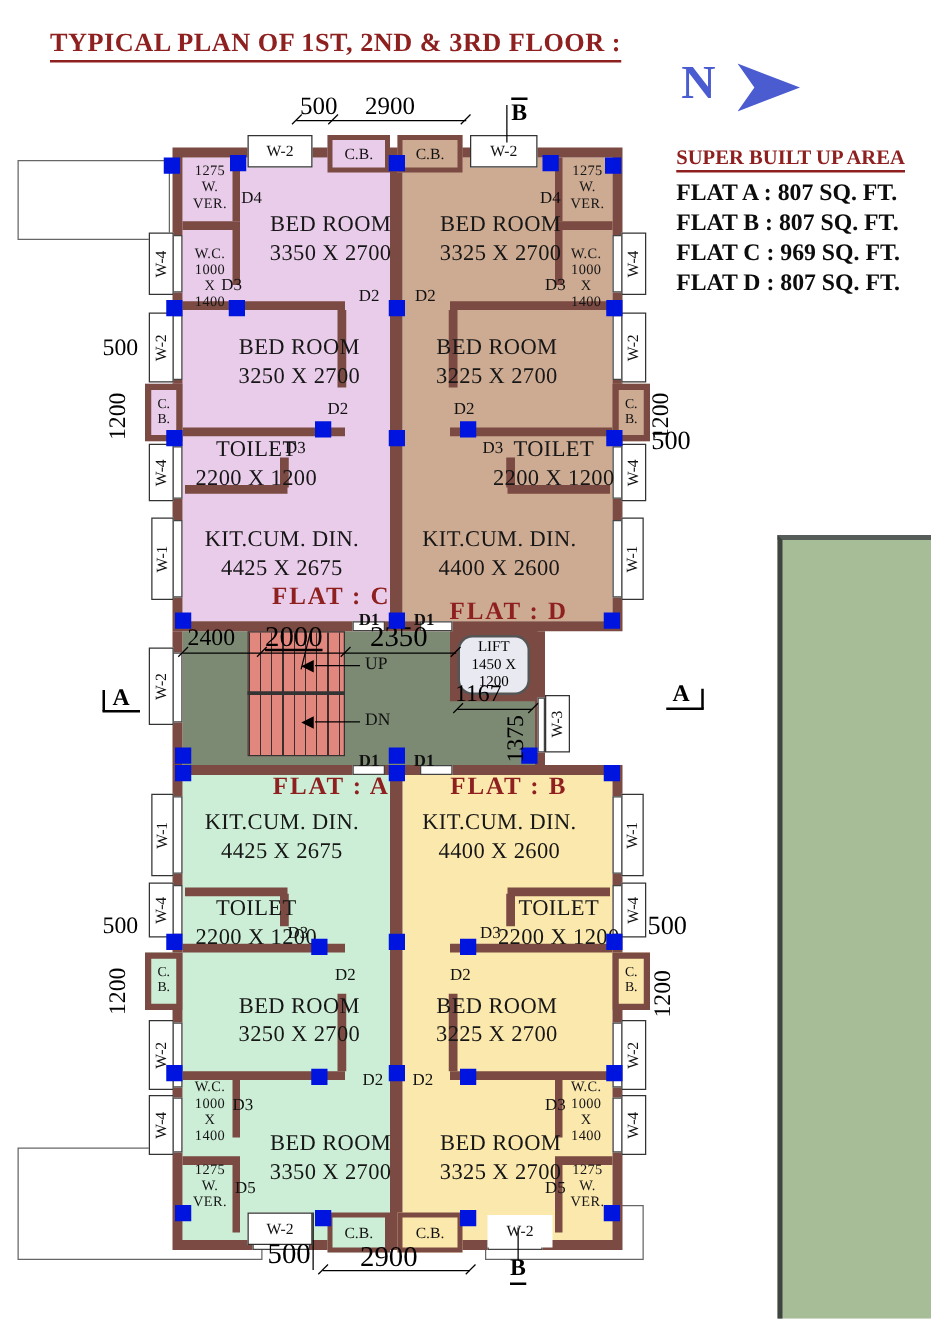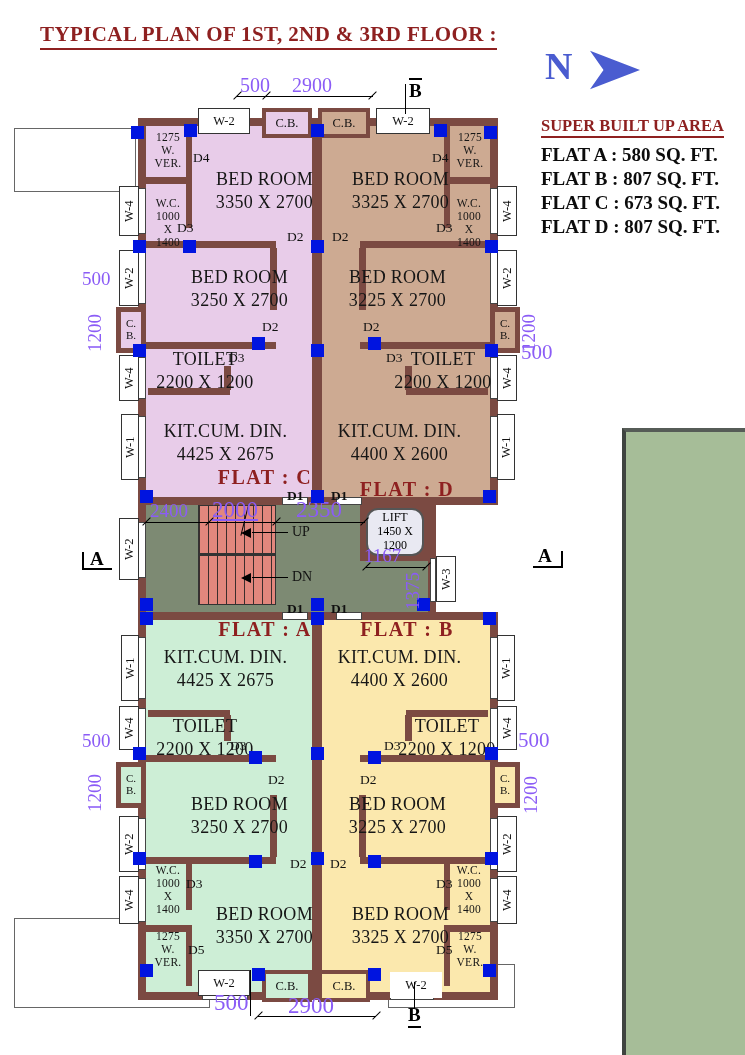--- a/index.html
+++ b/index.html
@@ -15,21 +15,21 @@
   .gap{position:absolute;background:#fff;border:1px solid #444;box-sizing:border-box;z-index:4;}
   .cbbox{position:absolute;border:4px solid var(--wall,#7b4a42);box-sizing:border-box;display:flex;
        align-items:center;justify-content:center;font-size:12.5px;color:#111;z-index:4;}
   .cbside{border-width:5px;font-size:11px;line-height:1.05;text-align:center;white-space:pre-line;}
   .room{position:absolute;color:#161616;text-align:center;line-height:1.25;font-size:18px;
        white-space:pre-line;z-index:6;letter-spacing:.3px;}
   .small{font-size:11.5px;line-height:1.12;text-align:center;}
   .dlbl{position:absolute;font-size:13.5px;color:#111;z-index:6;}
   .flatname{position:absolute;font-weight:bold;font-size:20px;color:var(--accent-red,#9a2121);
        letter-spacing:1.5px;text-align:center;z-index:6;}
-  .dim{position:absolute;font-size:19px;color:#8b5cf6;z-index:6;white-space:nowrap;}
+  .dim{position:absolute;font-size:19px;color:#000000;z-index:6;white-space:nowrap;}
   .dimlg{font-size:23px;}
   .dimv{writing-mode:vertical-rl;transform:rotate(180deg);}
   .line{position:absolute;background:#000;z-index:6;}
   .tick{position:absolute;width:11px;height:1px;background:#000;transform:rotate(-45deg);z-index:6;}
   .ah{position:absolute;width:0;height:0;border-top:5px solid transparent;
       border-bottom:5px solid transparent;border-right:10px solid #000;z-index:6;}
   .thin{position:absolute;background:#fff;border:1px solid #666;z-index:1;box-sizing:border-box;}
   .marker{position:absolute;font-weight:bold;font-size:19px;color:#000;z-index:6;}
   .stair{position:absolute;z-index:3;border:1px solid #333;box-sizing:border-box;
       background:var(--stair,#e2877d);
@@ -49,23 +49,23 @@
       border-left:4px solid #3f4440;border-top:4px solid #565c57;z-index:2;box-sizing:border-box;}
 </style>
 </head>
 <body style="--flat-a: #cdeed6; --flat-b: #fbe8ad; --flat-c: #e8cce9; --flat-d: #cdaa92; --wall: #7b4a42; --column: #0014e0; --lobby: #7d8a73; --stair: #e2877d; --lift: #e9e9f2; --accent-red: #8e2020; --north-blue: #4a5cd0; --sidebar-green: #a6bd98;">
 
 <div class="title" style="left:40px;top:22px;">TYPICAL  PLAN OF 1ST, 2ND &amp; 3RD FLOOR :</div>
 <div class="north" style="left:545px;top:44px;">N</div>
 <div class="narrow" style="left:590px;top:50px;width:50px;height:40px;"></div>
 
 <div class="panelhead" style="left:541px;top:116px;">SUPER BUILT UP AREA</div>
-<div class="panelrow" style="left:541px;top:144px;">FLAT A : 580 SQ. FT.</div>
+<div class="panelrow" style="left:541px;top:144px;">FLAT A : 807 SQ. FT.</div>
 <div class="panelrow" style="left:541px;top:168px;">FLAT B : 807 SQ. FT.</div>
-<div class="panelrow" style="left:541px;top:192px;">FLAT C : 673 SQ. FT.</div>
+<div class="panelrow" style="left:541px;top:192px;">FLAT C : 969 SQ. FT.</div>
 <div class="panelrow" style="left:541px;top:216px;">FLAT D : 807 SQ. FT.</div>
 
 <div class="sidebar" style="left:622px;top:428px;width:123px;height:627px;"></div>
 
 <div class="thin" style="left:14px;top:128px;width:122px;height:64px;"></div>
 <div class="thin" style="left:14px;top:918px;width:196px;height:90px;"></div>
 <div class="thin" style="left:388px;top:964px;width:127px;height:44px;"></div>
 
 <div class="bg" style="left:146px;top:126px;width:166px;height:371px;background:var(--flat-c,#e8cce9);"></div>
 <div class="bg" style="left:322px;top:126px;width:168px;height:371px;background:var(--flat-d,#cdaa92);"></div>

